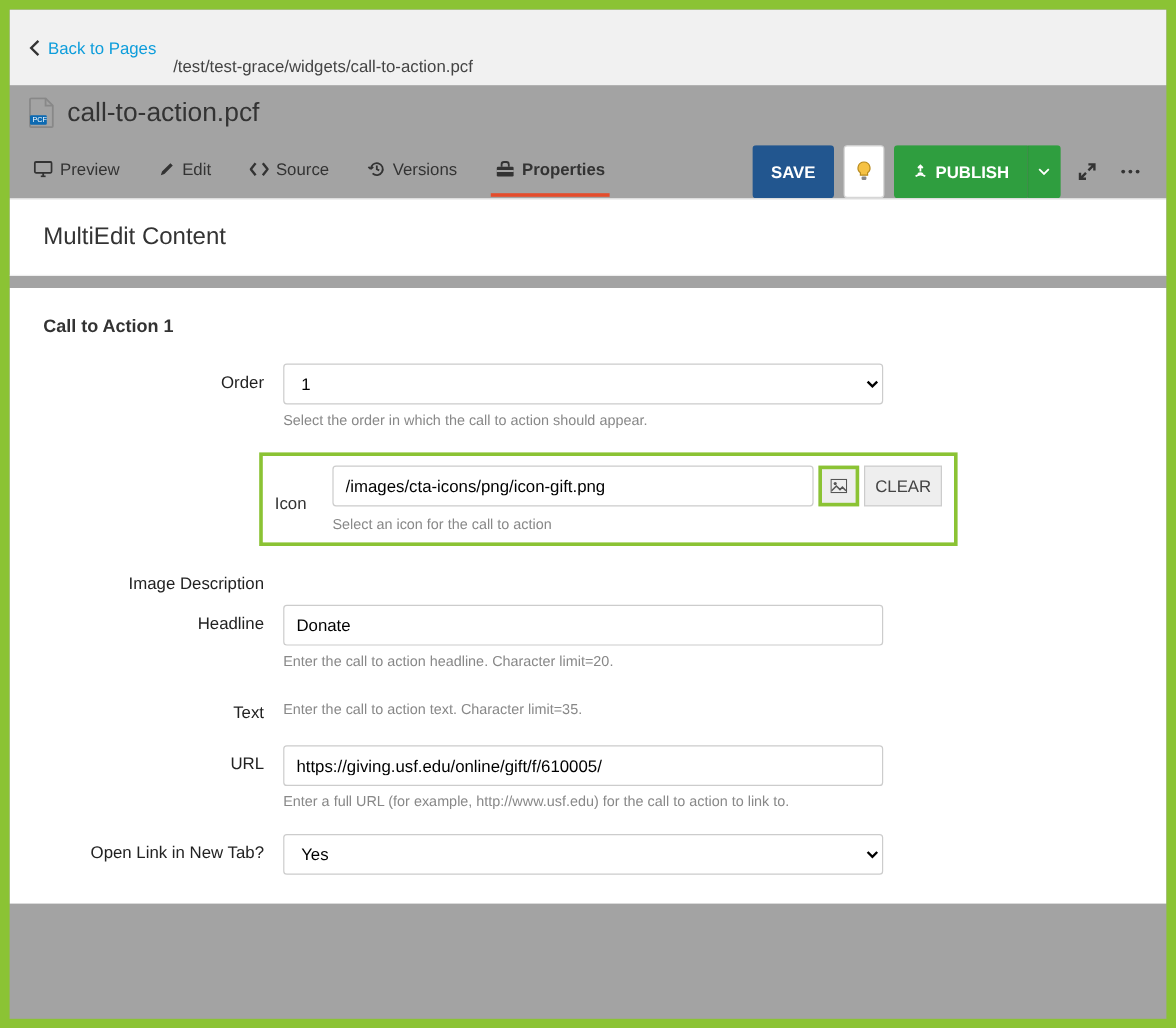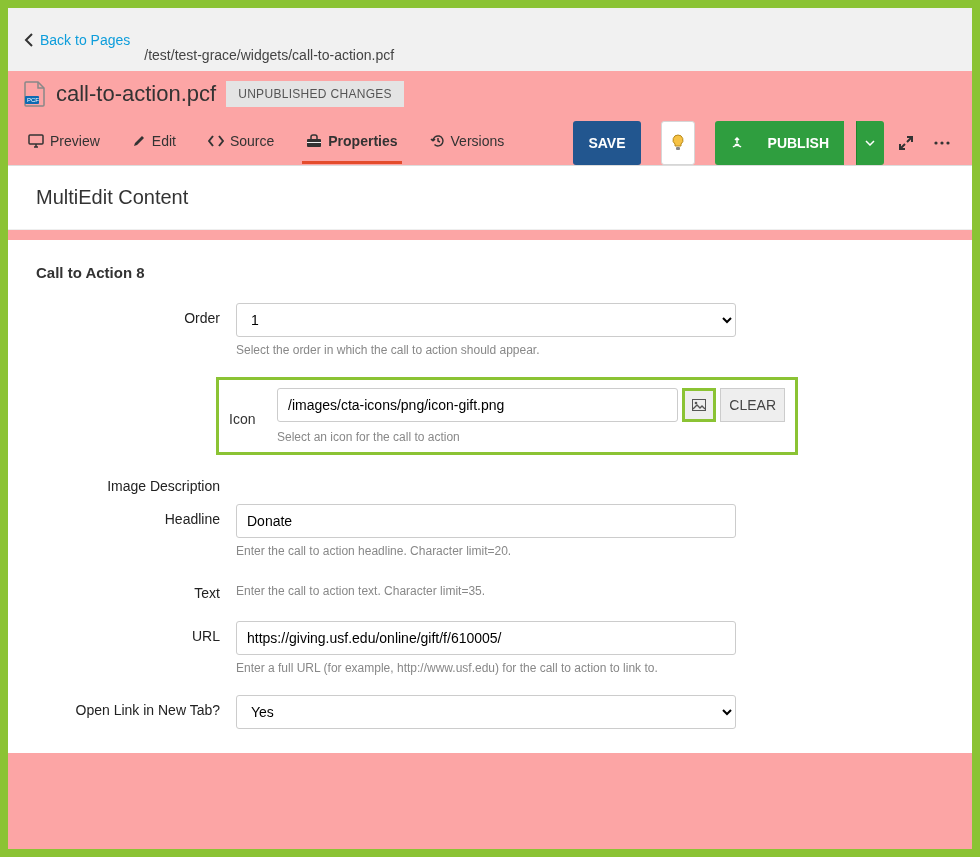--- a/index.html
+++ b/index.html
@@ -4,21 +4,21 @@
 <style>
 * { box-sizing: border-box; margin: 0; padding: 0; }
 body {
   font-family: "Helvetica Neue", Helvetica, Arial, sans-serif;
   font-size: 14px;
   color: #333;
   background: #8bc334;
   padding: 8px;
 }
 .frame {
-  background: #fca5a5;
+  background: #a3a3a3;
   width: 964px;
   height: 841px;
   overflow: hidden;
 }
 .topbar {
   display: flex;
   align-items: center;
   padding: 8px 16px;
   background: #f1f1f1;
 }
@@ -93,38 +93,37 @@
 .btn {
   display: inline-flex;
   align-items: center;
   justify-content: center;
   height: 44px;
   padding: 0 14px;
   font-size: 14px;
   border-radius: 3px;
   cursor: pointer;
   border: 1px solid transparent;
-  margin-left: 12px;
 }
 .btn-save {
   background: #22568f;
   color: #fff;
   font-weight: 600;
 }
 .btn-bulb {
   background: #fff;
   border: 1px solid #d6d6d6;
   width: 34px;
   padding: 0;
 }
 .btn-publish {
   background: #2f9e3f;
   color: #fff;
   font-weight: 600;
-  gap: 24px;
+  gap: 6px;
   border-radius: 3px 0 0 3px;
 }
 .btn-publish-caret {
   background: #2f9e3f;
   color: #fff;
   width: 28px;
   padding: 0;
   border-left: 1px solid #21852f;
   border-radius: 0 3px 3px 0;
 }
@@ -248,21 +247,20 @@
   <div class="header">
     <span class="pcf-badge">
       <svg width="22" height="26" viewBox="0 0 22 26">
         <path d="M2 1 h12 l6 6 v17 a1 1 0 0 1 -1 1 h-17 a1 1 0 0 1 -1 -1 v-22 a1 1 0 0 1 1 -1 z" fill="none" stroke="#888" stroke-width="1.5"></path>
         <path d="M14 1 v6 h6" fill="none" stroke="#888" stroke-width="1.5"></path>
         <rect x="1" y="15" width="14" height="8" rx="1" fill="#0d6ab2"></rect>
         <text x="3" y="21" font-size="6" fill="#fff" font-family="Arial">PCF</text>
       </svg>
     </span>
     <span class="page-title">call-to-action.pcf</span>
-    <span class="status-pill">UNPUBLISHED CHANGES</span>
   </div>
 
   <div class="toolbar">
     <div class="tabs">
       <div class="tab">
         <span>
           <svg width="16" height="14" viewBox="0 0 16 14">
               <rect x="1" y="1" width="14" height="9" rx="1" fill="none" stroke="#333" stroke-width="1.5"></rect>
               <path d="M6 13 h4 M8 10 v3" stroke="#333" stroke-width="1.5"></path>
             </svg>
@@ -277,39 +275,39 @@
         </span>
         <span>Edit</span>
       </div>
       <div class="tab">
         <span>
           <svg width="16" height="12" viewBox="0 0 16 12">
               <path d="M5 1 L1 6 L5 11 M11 1 L15 6 L11 11" fill="none" stroke="#333" stroke-width="2"></path>
             </svg>
         </span>
         <span>Source</span>
+      </div>
+      <div class="tab">
+        <span>
+          <svg width="15" height="14" viewBox="0 0 15 14">
+              <path d="M3 7 a5 5 0 1 1 1.5 3.5 M3 7 l-2 -2 M3 7 l2 -2" fill="none" stroke="#333" stroke-width="1.5"></path>
+              <path d="M8 4 v3 l2 1" fill="none" stroke="#333" stroke-width="1.5"></path>
+            </svg>
+        </span>
+        <span>Versions</span>
       </div>
       <div class="tab active">
         <span>
           <svg width="16" height="14" viewBox="0 0 16 14">
               <rect x="1" y="5" width="14" height="8" rx="1" fill="#333"></rect>
               <path d="M5 5 v-2 a2 2 0 0 1 2 -2 h2 a2 2 0 0 1 2 2 v2" fill="none" stroke="#333" stroke-width="1.5"></path>
               <rect x="1" y="8" width="14" height="1" fill="#f1f1f1"></rect>
             </svg>
         </span>
         <span>Properties</span>
-      </div>
-      <div class="tab">
-        <span>
-          <svg width="15" height="14" viewBox="0 0 15 14">
-              <path d="M3 7 a5 5 0 1 1 1.5 3.5 M3 7 l-2 -2 M3 7 l2 -2" fill="none" stroke="#333" stroke-width="1.5"></path>
-              <path d="M8 4 v3 l2 1" fill="none" stroke="#333" stroke-width="1.5"></path>
-            </svg>
-        </span>
-        <span>Versions</span>
       </div>
     </div>
 
     <div class="actions">
       <div class="btn btn-save">SAVE</div>
       <div class="btn btn-bulb">
         <span>
           <svg width="14" height="18" viewBox="0 0 14 18">
               <path d="M7 1 a5 5 0 0 1 3 9 v2 h-6 v-2 a5 5 0 0 1 3 -9 z" fill="#f6c244" stroke="#b88a1c" stroke-width="1"></path>
               <rect x="5" y="13" width="4" height="3" rx="1" fill="#888"></rect>
@@ -351,21 +349,21 @@
       </span>
     </div>
   </div>
 
   <div class="panel">
     <div class="panel-heading">MultiEdit Content</div>
   </div>
 
   <div class="panel" style="margin-top:10px;">
     <div class="panel-body">
-      <div class="section-title">Call to Action 8</div>
+      <div class="section-title">Call to Action 1</div>
 
       <div class="form-row">
         <div class="form-label">Order</div>
         <div class="form-control-wrap">
           <select class="form-control">
             <option>1</option>
           </select>
           <div class="help-text">Select the order in which the call to action should appear.</div>
         </div>
       </div>

